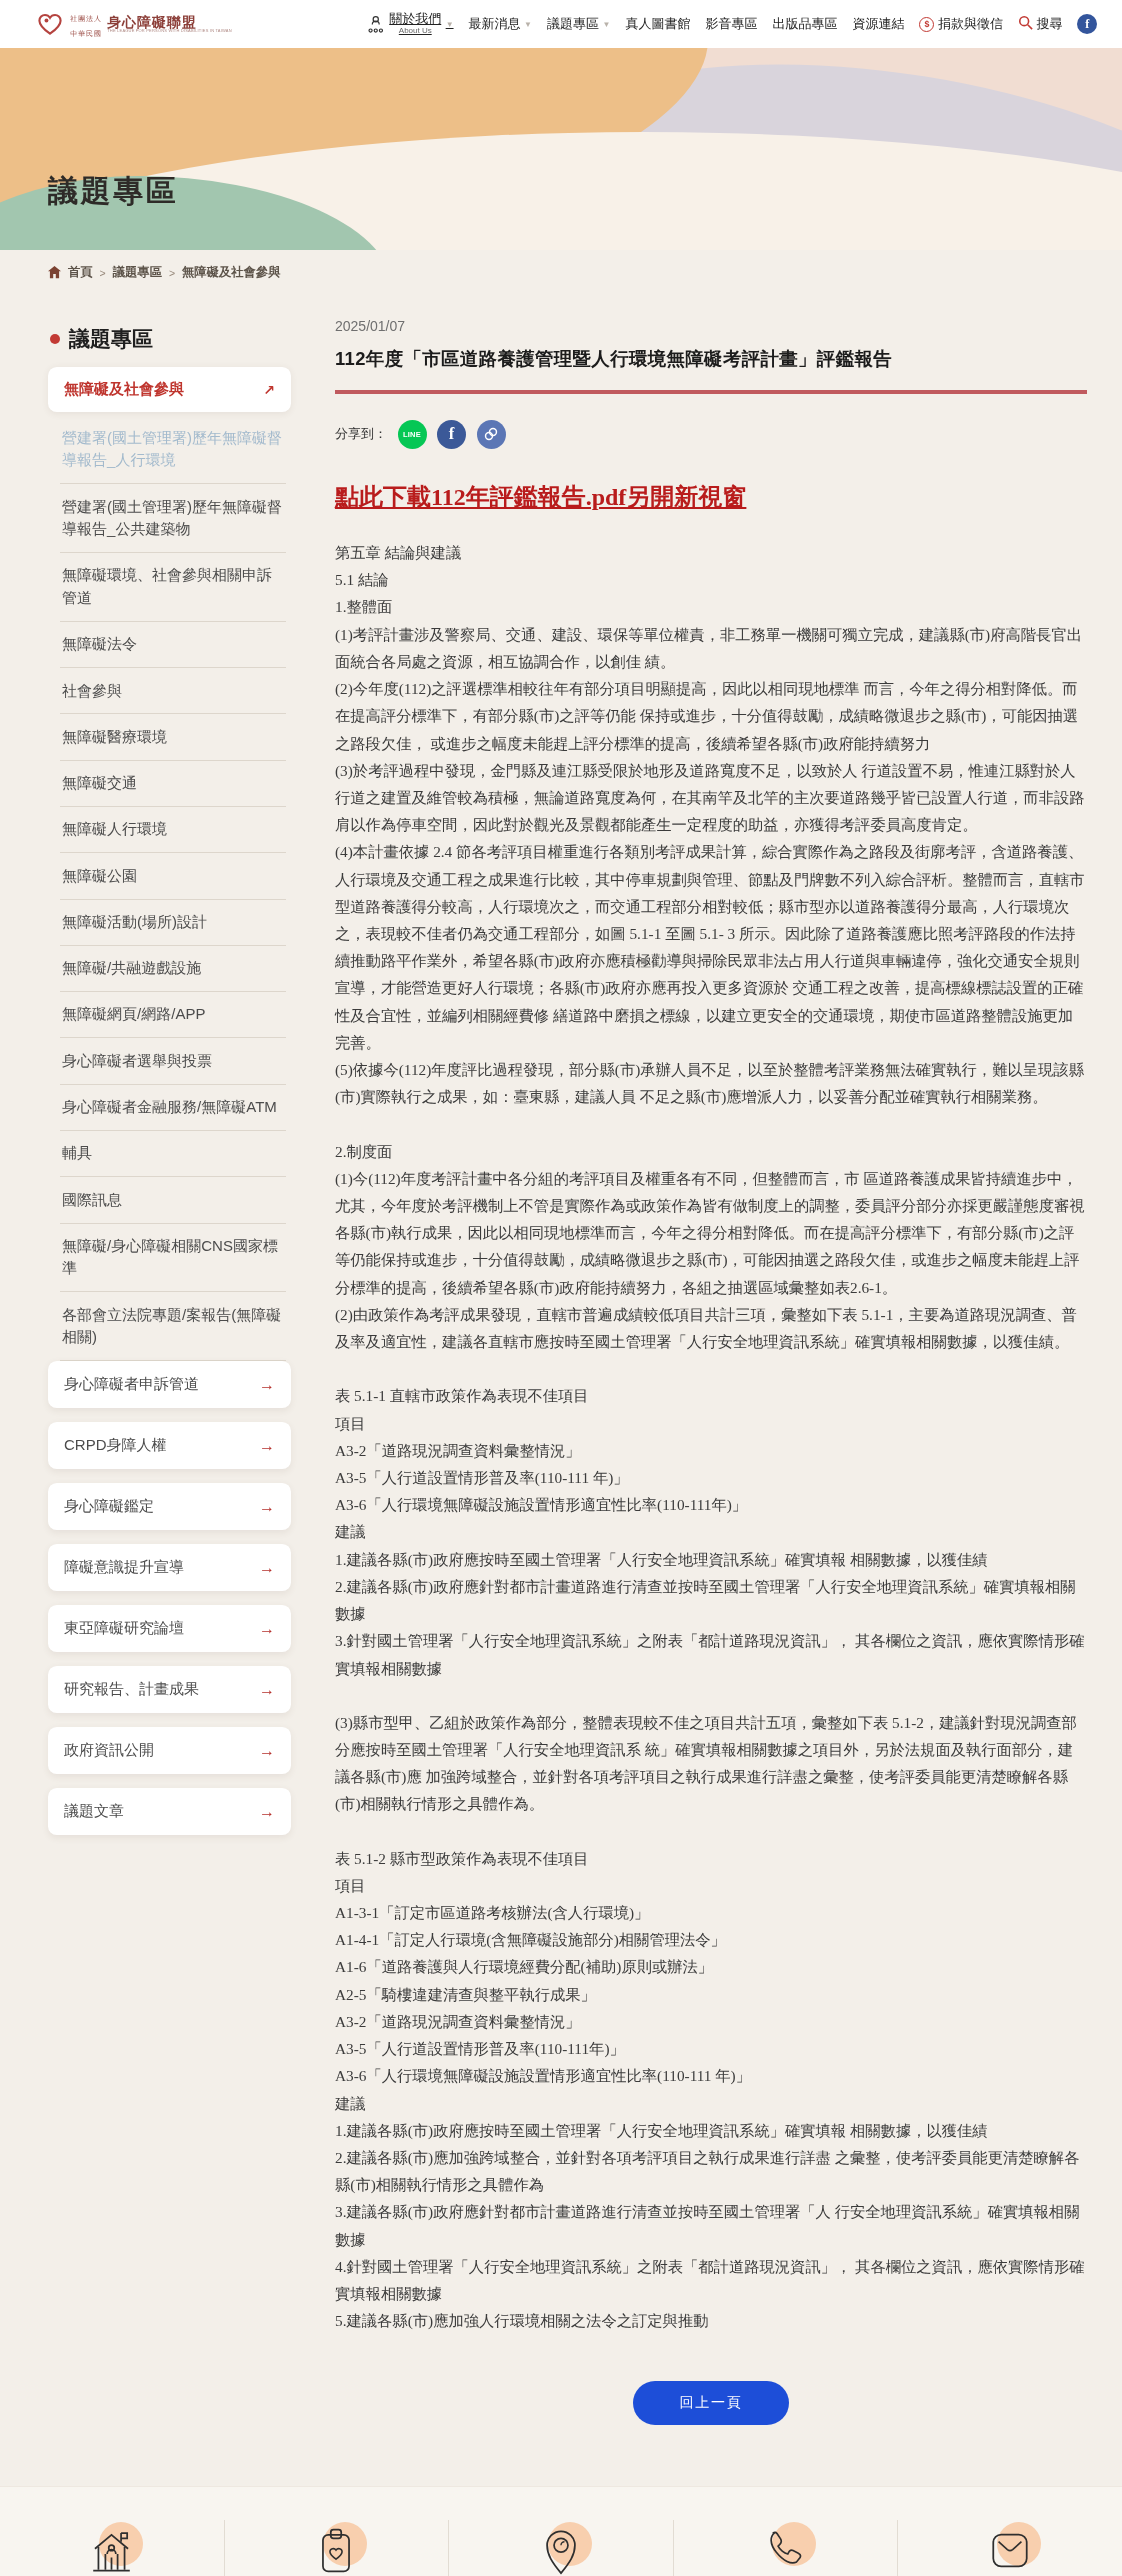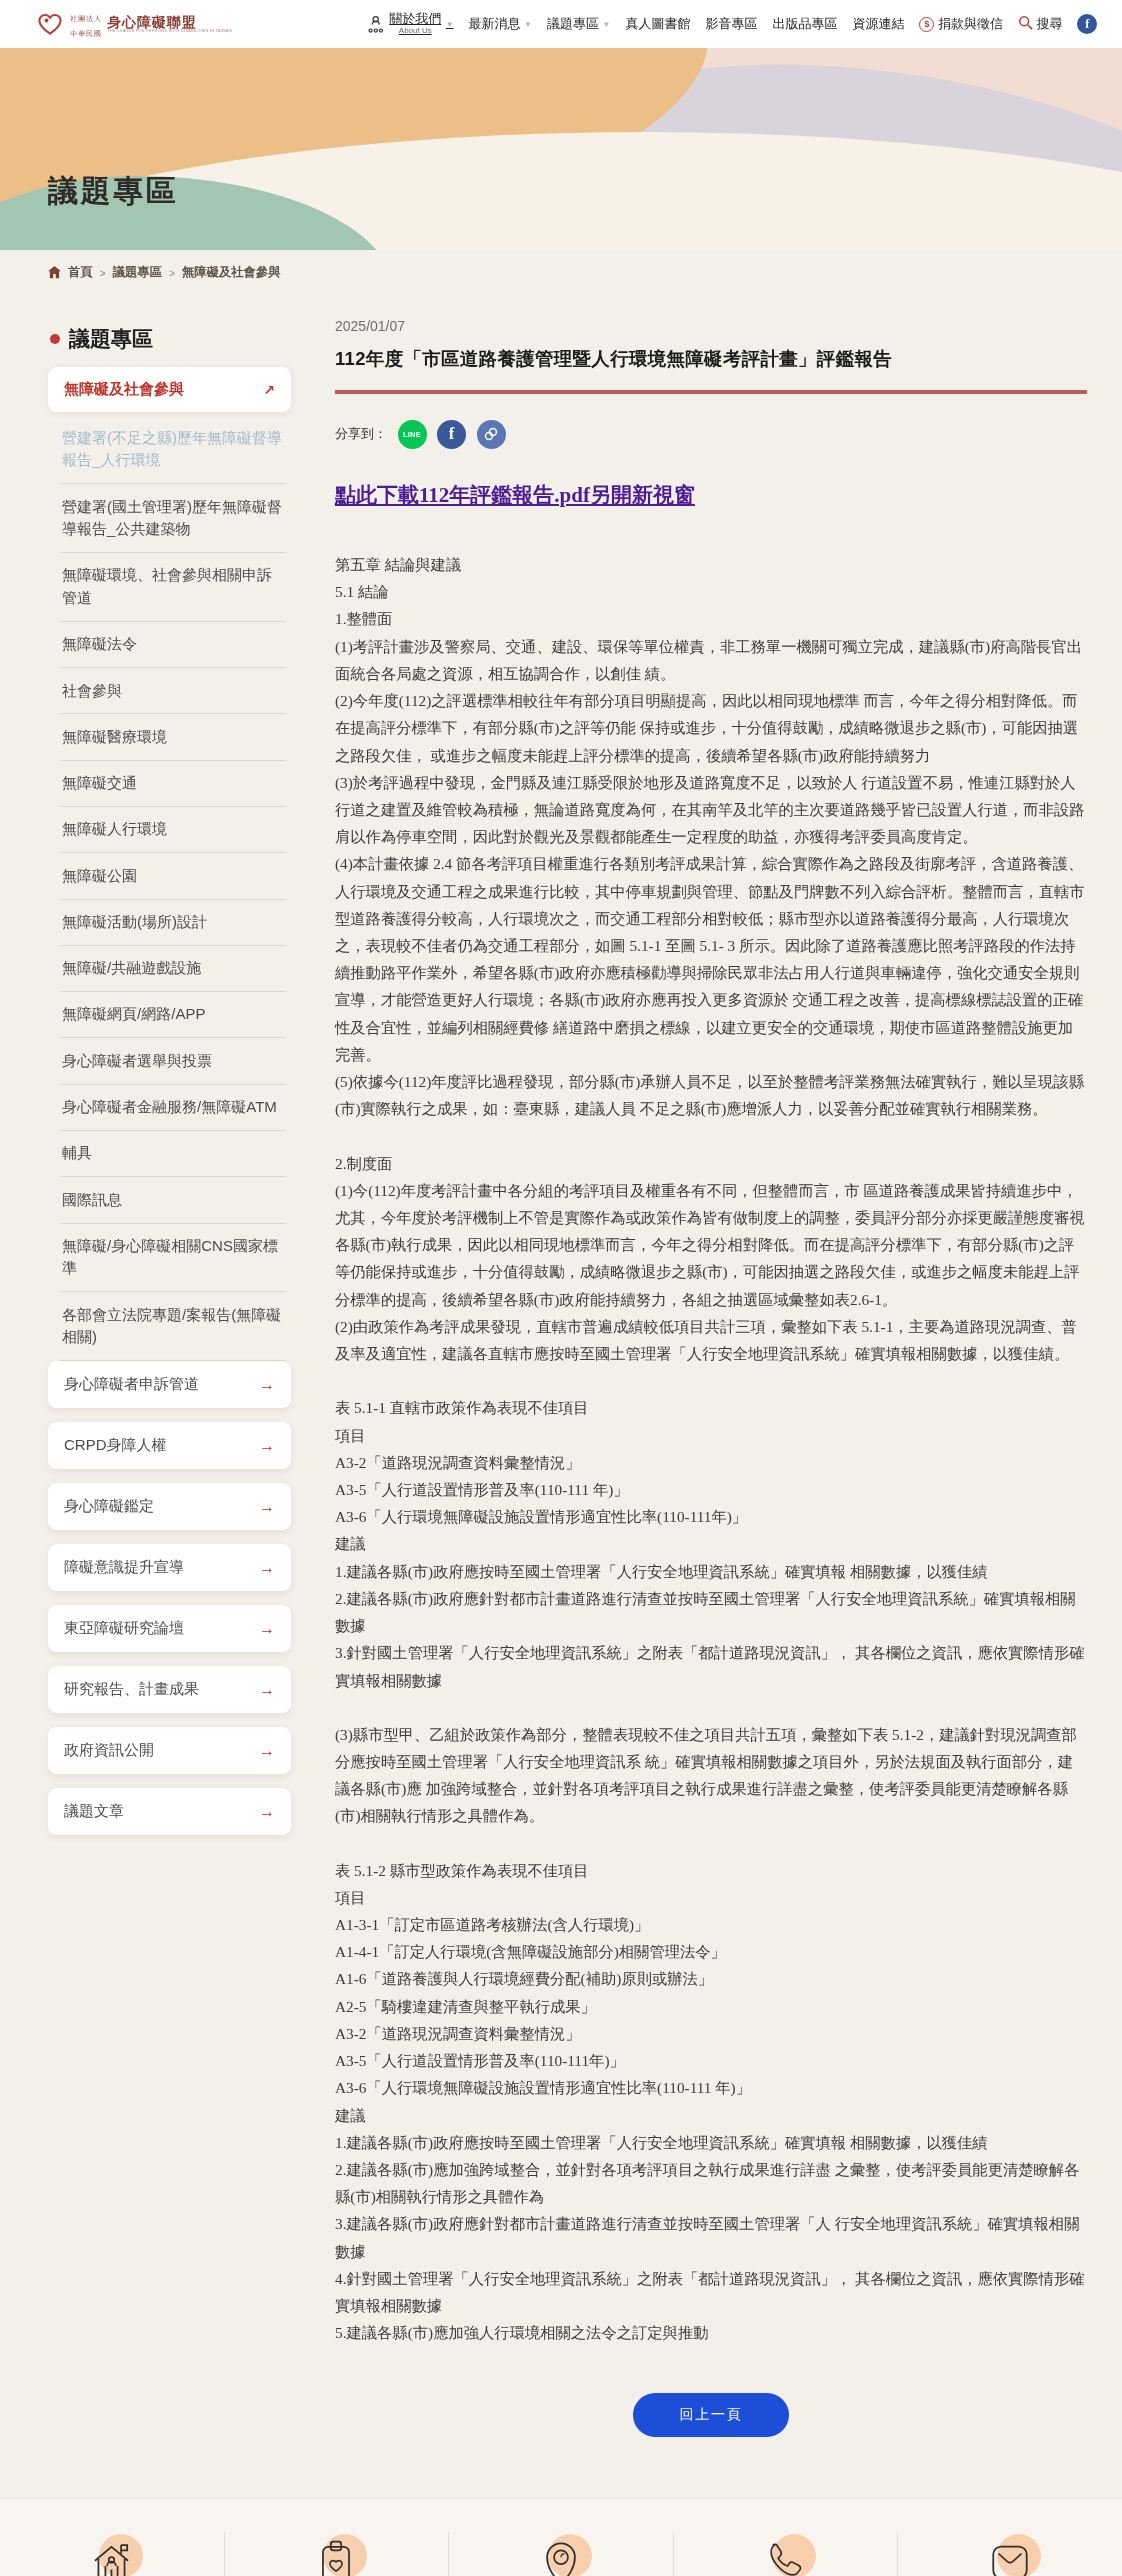--- a/index.html
+++ b/index.html
@@ -66,21 +66,21 @@
   .main{ flex:1; min-width:0; padding-bottom:8.8px;}
   .a-date{ font-size:14px; color:#6f6f6f; margin-bottom:12.3px;}
   .a-title{ font-size:18.4px; font-weight:bold; color:#1c1c1c; line-height:1.45; letter-spacing:0.4px;}
   .a-divider{ height:3.5px; background:#c05a5e; margin:17.5px 0 26px;}
   .share-row{ display:flex; align-items:center; gap:10.5px; font-size:13px; color:#333; margin-bottom:32px;}
   .share-ic{ width:29px;height:29px;border-radius:50%; display:grid; place-items:center; color:#fff; cursor:pointer;}
   .ic-line{ background:#06c755; font-size:7.5px; font-weight:bold; letter-spacing:0.2px;}
   .ic-fb{ background:#3b5998; font-size:16.7px; font-weight:bold; font-family:"Liberation Serif",serif;}
   .ic-link{ background:#5b76b5;}
   .pdf-link{ display:inline-block; font-family:"Liberation Serif","DejaVu Serif",serif;
-    font-size:21px; font-weight:bold; color:#4c1d95; text-decoration:underline; margin-bottom:42px; cursor:pointer;}
+    font-size:24px; font-weight:bold; color:#b91c1c; text-decoration:underline; margin-bottom:26px; cursor:pointer;}
   .article{ font-family:"Liberation Serif","DejaVu Serif",serif; font-size:15.3px; line-height:1.78; color:#3b3b3b;}
   .article p{ margin:0; }
   .article p.blank{ height:27px; }
   .back-btn{ display:block; margin:46px auto 53px; background:#1d4ed8; color:#fff; border:none; cursor:pointer;
     font-size:14px; letter-spacing:1.8px; padding:13px 46px; border-radius:26px; font-family:inherit;}
   
   .site-footer{ background:#f8f5f0; border-top:0.9px solid #eee8e0; display:flex; padding:33px 0 56px;}
   .f-col{ flex:1; padding:0 16px; text-align:center; border-left:0.9px solid #e2dcd3;}
   .f-col:first-child{ border-left:none;}
   .f-icon{ position:relative; width:58px; height:68px; margin:0 auto 14px;}
@@ -190,21 +190,21 @@
     <div class="sb-title">
       <span class="sb-dot"></span>
       <span>議題專區</span>
     </div>
     <div class="sb-active">
       <span>無障礙及社會參與</span>
       <span class="arr">↗</span>
     </div>
     <ul class="sb-links">
 
-    <li class="muted">營建署(不足之縣)歷年無障礙督導報告_人行環境</li>
+    <li class="muted">營建署(國土管理署)歷年無障礙督導報告_人行環境</li>
         <li>營建署(國土管理署)歷年無障礙督導報告_公共建築物</li>
         <li>無障礙環境、社會參與相關申訴管道</li>
         <li>無障礙法令</li>
         <li>社會參與</li>
         <li>無障礙醫療環境</li>
         <li>無障礙交通</li>
         <li>無障礙人行環境</li>
         <li>無障礙公園</li>
         <li>無障礙活動(場所)設計</li>
         <li>無障礙/共融遊戲設施</li>

